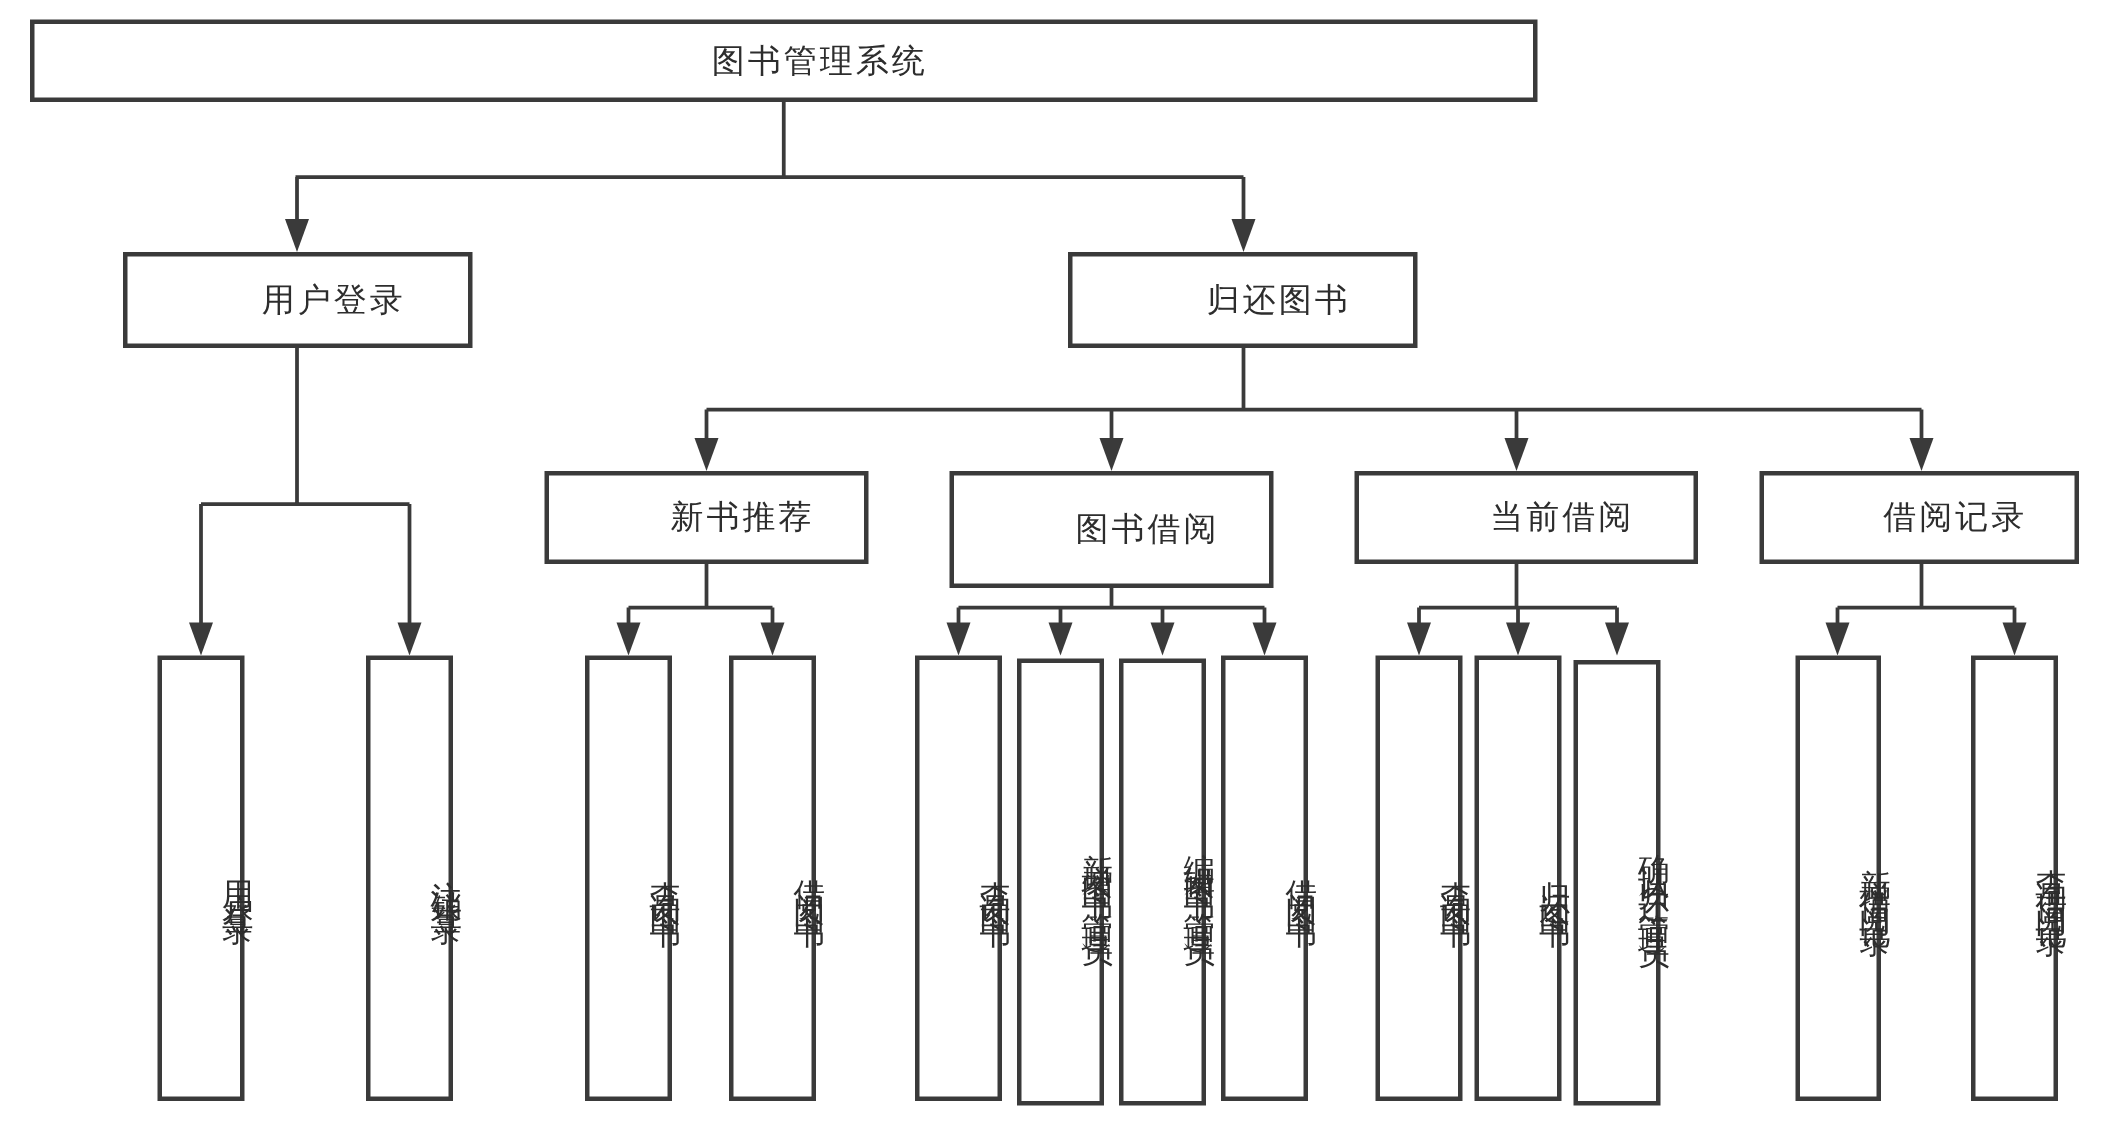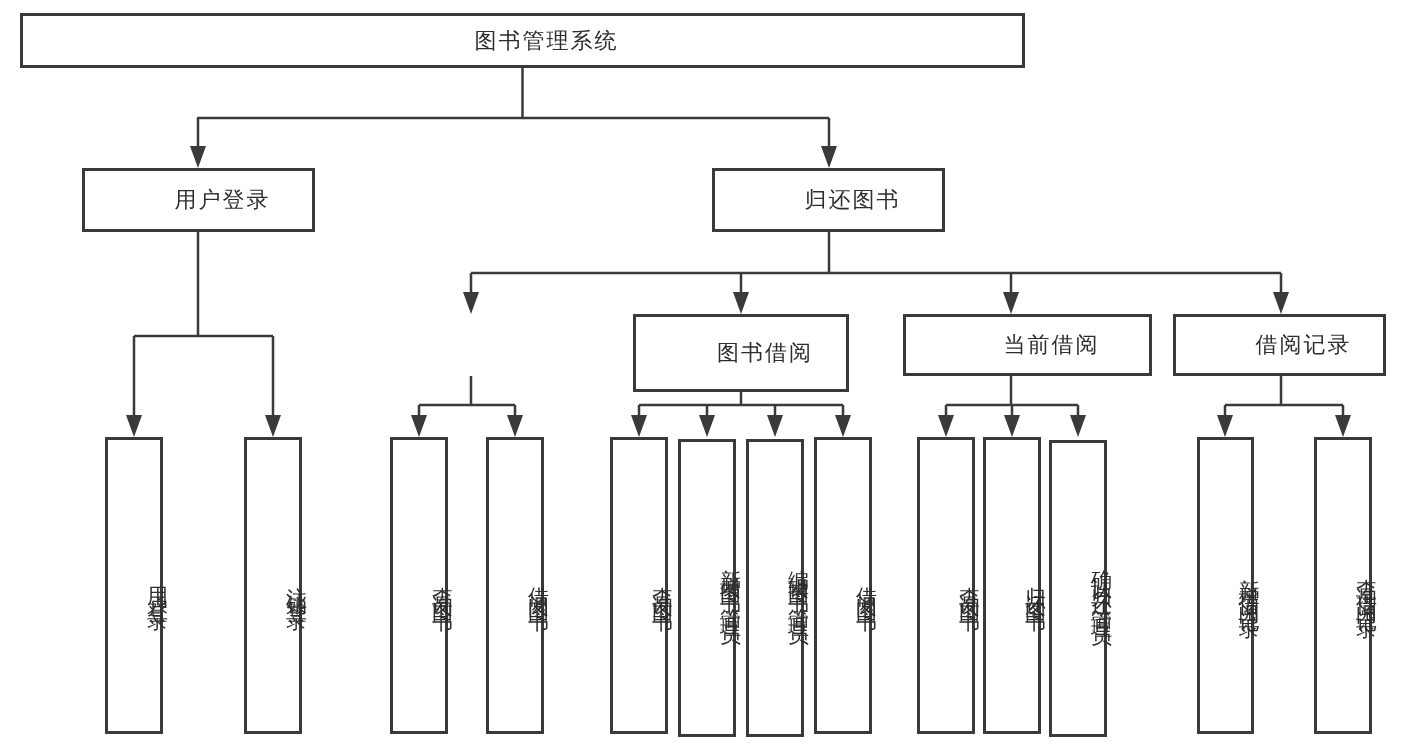--- a/index.html
+++ b/index.html
@@ -93,24 +93,27 @@
     <span>图书管理系统</span>
   </div>
 
   <div class="node h" style="left:82px;top:168px;width:233px;height:64px">
     <span>用户登录</span>
   </div>
   <div class="node h" style="left:712px;top:168px;width:233px;height:64px">
     <span>归还图书</span>
   </div>
 
+  <div class="node h" style="left:363px;top:314px;width:216px;height:62px">
+    <span>新书推荐</span>
+  </div>
   <div class="node h" style="left:633px;top:314px;width:216px;height:78px">
     <span>图书借阅</span>
   </div>
-  <div class="node h" style="left:903px;top:314px;width:249px;height:62px">
+  <div class="node h" style="left:903px;top:314px;width:229px;height:62px">
     <span>当前借阅</span>
   </div>
   <div class="node h" style="left:1173px;top:314px;width:213px;height:62px">
     <span>借阅记录</span>
   </div>
 
   <div class="node v" style="left:105px;top:437px;width:58px;height:297px">
     <span>用户登录</span>
   </div>
   <div class="node v" style="left:244px;top:437px;width:58px;height:297px">

